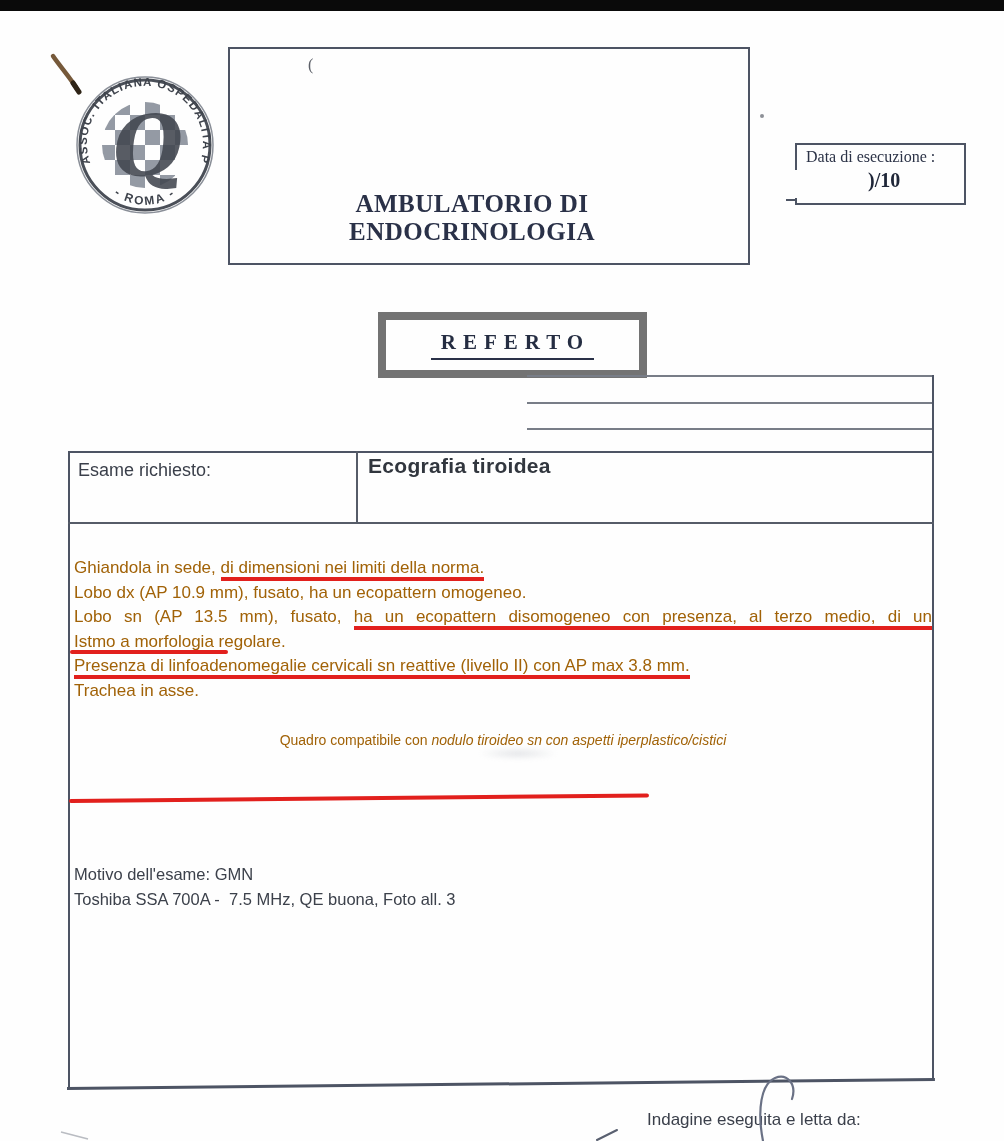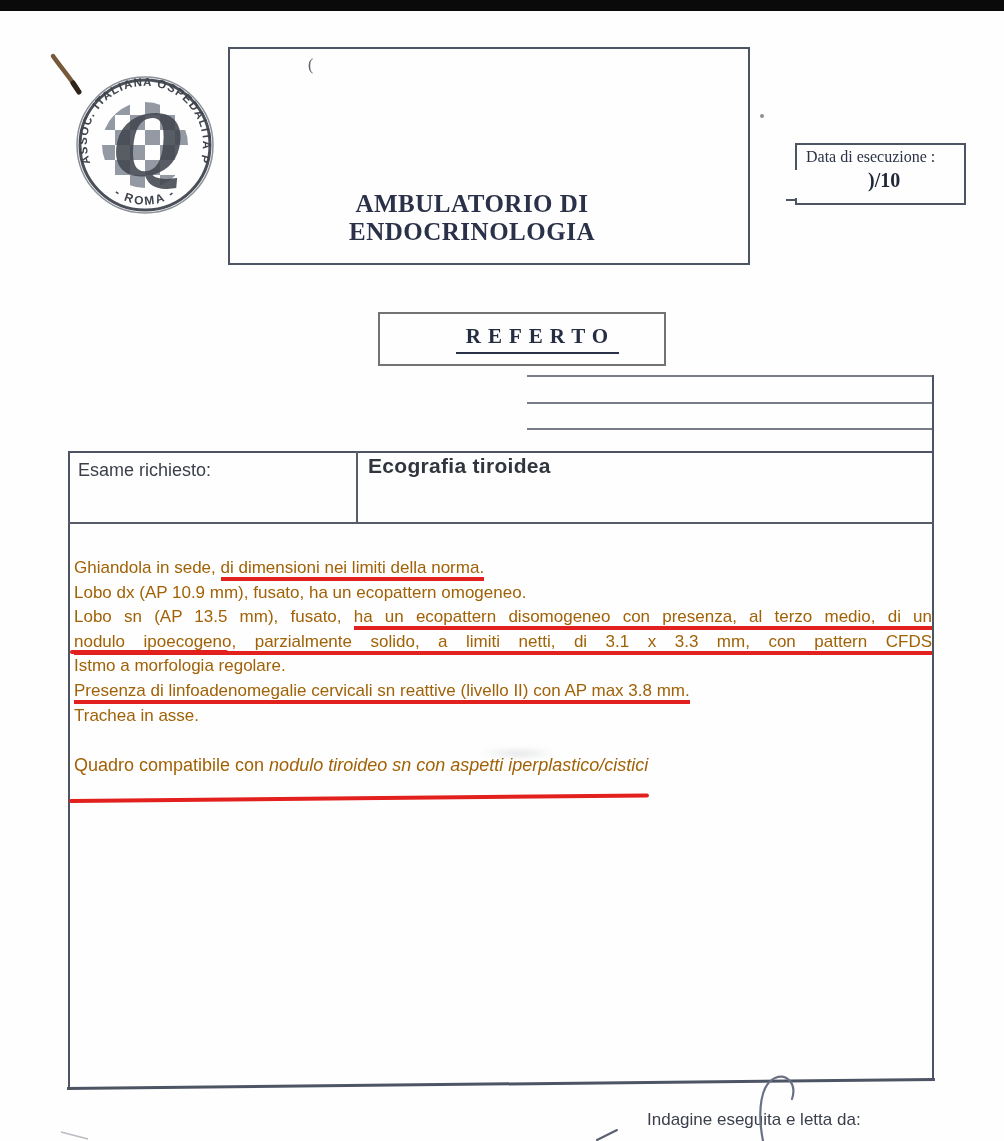--- a/index.html
+++ b/index.html
@@ -20,41 +20,41 @@
     font-family:"Liberation Serif",serif;font-weight:bold;font-size:25px;line-height:28px;
     color:#2a3148;letter-spacing:.5px;}
   .databox{left:795px;top:143px;width:167px;height:58px;border:2px solid #4d5464;}
   .datalabel{left:806px;top:148px;width:150px;font-family:"Liberation Serif",serif;
     font-size:16px;color:#2c3347;}
   .datavalue{left:868px;top:169px;font-family:"Liberation Serif",serif;font-weight:bold;
     font-size:20px;color:#1f2638;}
   .redaction{left:790px;top:170px;width:78px;height:28px;background:#fefefe;}
   .datatick{left:786px;top:199px;width:10px;height:2px;background:#4d5464;}
   
-  .refertobox{left:378px;top:312px;width:253px;height:50px;border:2px solid #737373;
-    display:flex;align-items:center;justify-content:center;padding-left:31px;}
+  .refertobox{left:378px;top:312px;width:253px;height:50px;border:8px solid #737373;
+    display:flex;align-items:center;justify-content:center;}
   .refertotext{font-family:"Liberation Serif",serif;font-weight:bold;font-size:21px;
     letter-spacing:7px;color:#252d42;border-bottom:2.5px solid #2a3148;padding:0 4px 3px 10px;}
   
   .hline{background:#787d87;height:1.5px;}
   .vline{background:#565c68;width:2px;}
   
   .border-d{background:#4d5464;}
   .bottomline{left:67px;top:1087px;width:868px;height:2.5px;background:#4d5464;
     transform:rotate(-0.6deg);transform-origin:left center;}
   .esame-label{left:78px;top:460px;font-size:18px;color:#3a3f4a;}
   .esame-value{left:368px;top:454px;font-size:21px;font-weight:bold;color:#31363e;letter-spacing:.3px;}
   
   .bodyblock{left:74px;top:548px;width:858px;font-size:17px;line-height:24.6px;color:#a16207;margin-top:8px;}
   .line{min-height:24.6px;}
   .just{text-align:justify;text-align-last:justify;}
   .ru{border-bottom:4px solid #e2201d;}
   .redbar{background:#e2201d;height:4px;border-radius:2px;}
   .ital{font-style:italic;}
-  .conclusion{font-size:18px;}
+  .conclusion{font-size:14px;text-align:center;}
   .motivoblock{left:74px;top:862px;width:858px;font-size:16.5px;line-height:24px;color:#3c414b;}
   .pre{white-space:pre;}
   .indagine{left:647px;top:1110px;font-size:17px;color:#3a3f4a;}
   svg{display:block;}
 </style>
 </head>
 <body>
 
 <div class="page">
 
@@ -133,31 +133,34 @@
   <div class="abs vline" style="left:356px;top:451px;height:72px;width:1.5px;"></div>
   <div class="abs hline" style="left:68px;top:522px;width:866px;background:#565c68;"></div>
 
   <div class="abs esame-label">Esame richiesto:</div>
   <div class="abs esame-value">Ecografia tiroidea</div>
 
   <div class="abs bodyblock">
     <div class="line"><span>Ghiandola in sede, </span><span class="ru">di dimensioni nei limiti della norma.</span></div>
     <div class="line"><span>Lobo dx (AP 10.9 mm), fusato, ha un ecopattern omogeneo.</span></div>
     <div class="line just"><span>Lobo sn (AP 13.5 mm), fusato, </span><span class="ru">ha un ecopattern disomogeneo con presenza, al terzo medio, di un</span></div>
-    <div class="line just"><span class="ru">nodulo ipoecogeno, parzialmente solido, a limiti netti, di 3.1 x 3.3 mm, con pattern CFDS</span></div>
     <div class="line"><span>Istmo a morfologia regolare.</span></div>
     <div class="line"><span class="ru">Presenza di linfoadenomegalie cervicali sn reattive (livello II) con AP max 3.8 mm.</span></div>
     <div class="line"><span>Trachea in asse.</span></div>
     <div class="line"></div>
     <div class="line conclusion"><span>Quadro compatibile con </span><span class="ital">nodulo tiroideo sn con aspetti iperplastico/cistici</span></div>
   </div>
 
   <div class="abs redbar" style="left:70px;top:650px;width:158px;"></div>
   <div class="abs redbar" style="left:69px;top:799px;width:580px;transform:rotate(-0.55deg);transform-origin:left center;"></div>
 
+  <div class="abs motivoblock">
+    <div class="line"><span>Motivo dell'esame: GMN</span></div>
+    <div class="line pre"><span class="pre">Toshiba SSA 700A -  7.5 MHz, QE buona, Foto all. 3</span></div>
+  </div>
 
   <div class="abs indagine">Indagine eseguita e letta da:</div>
 
   <svg class="abs" style="left:748px;top:1068px;" width="60" height="73" viewBox="0 0 60 73">
     <path d="M15,73 C9,42 13,16 27,10 C39,5 49,16 44,31" stroke="#6a7185" stroke-width="2.2" fill="none" stroke-linecap="round"></path>
   </svg>
 
   <svg class="abs" style="left:594px;top:1126px;" width="26" height="15" viewBox="0 0 26 15">
     <path d="M3,14 L23,4" stroke="#596070" stroke-width="2" fill="none" stroke-linecap="round"></path>
   </svg>

